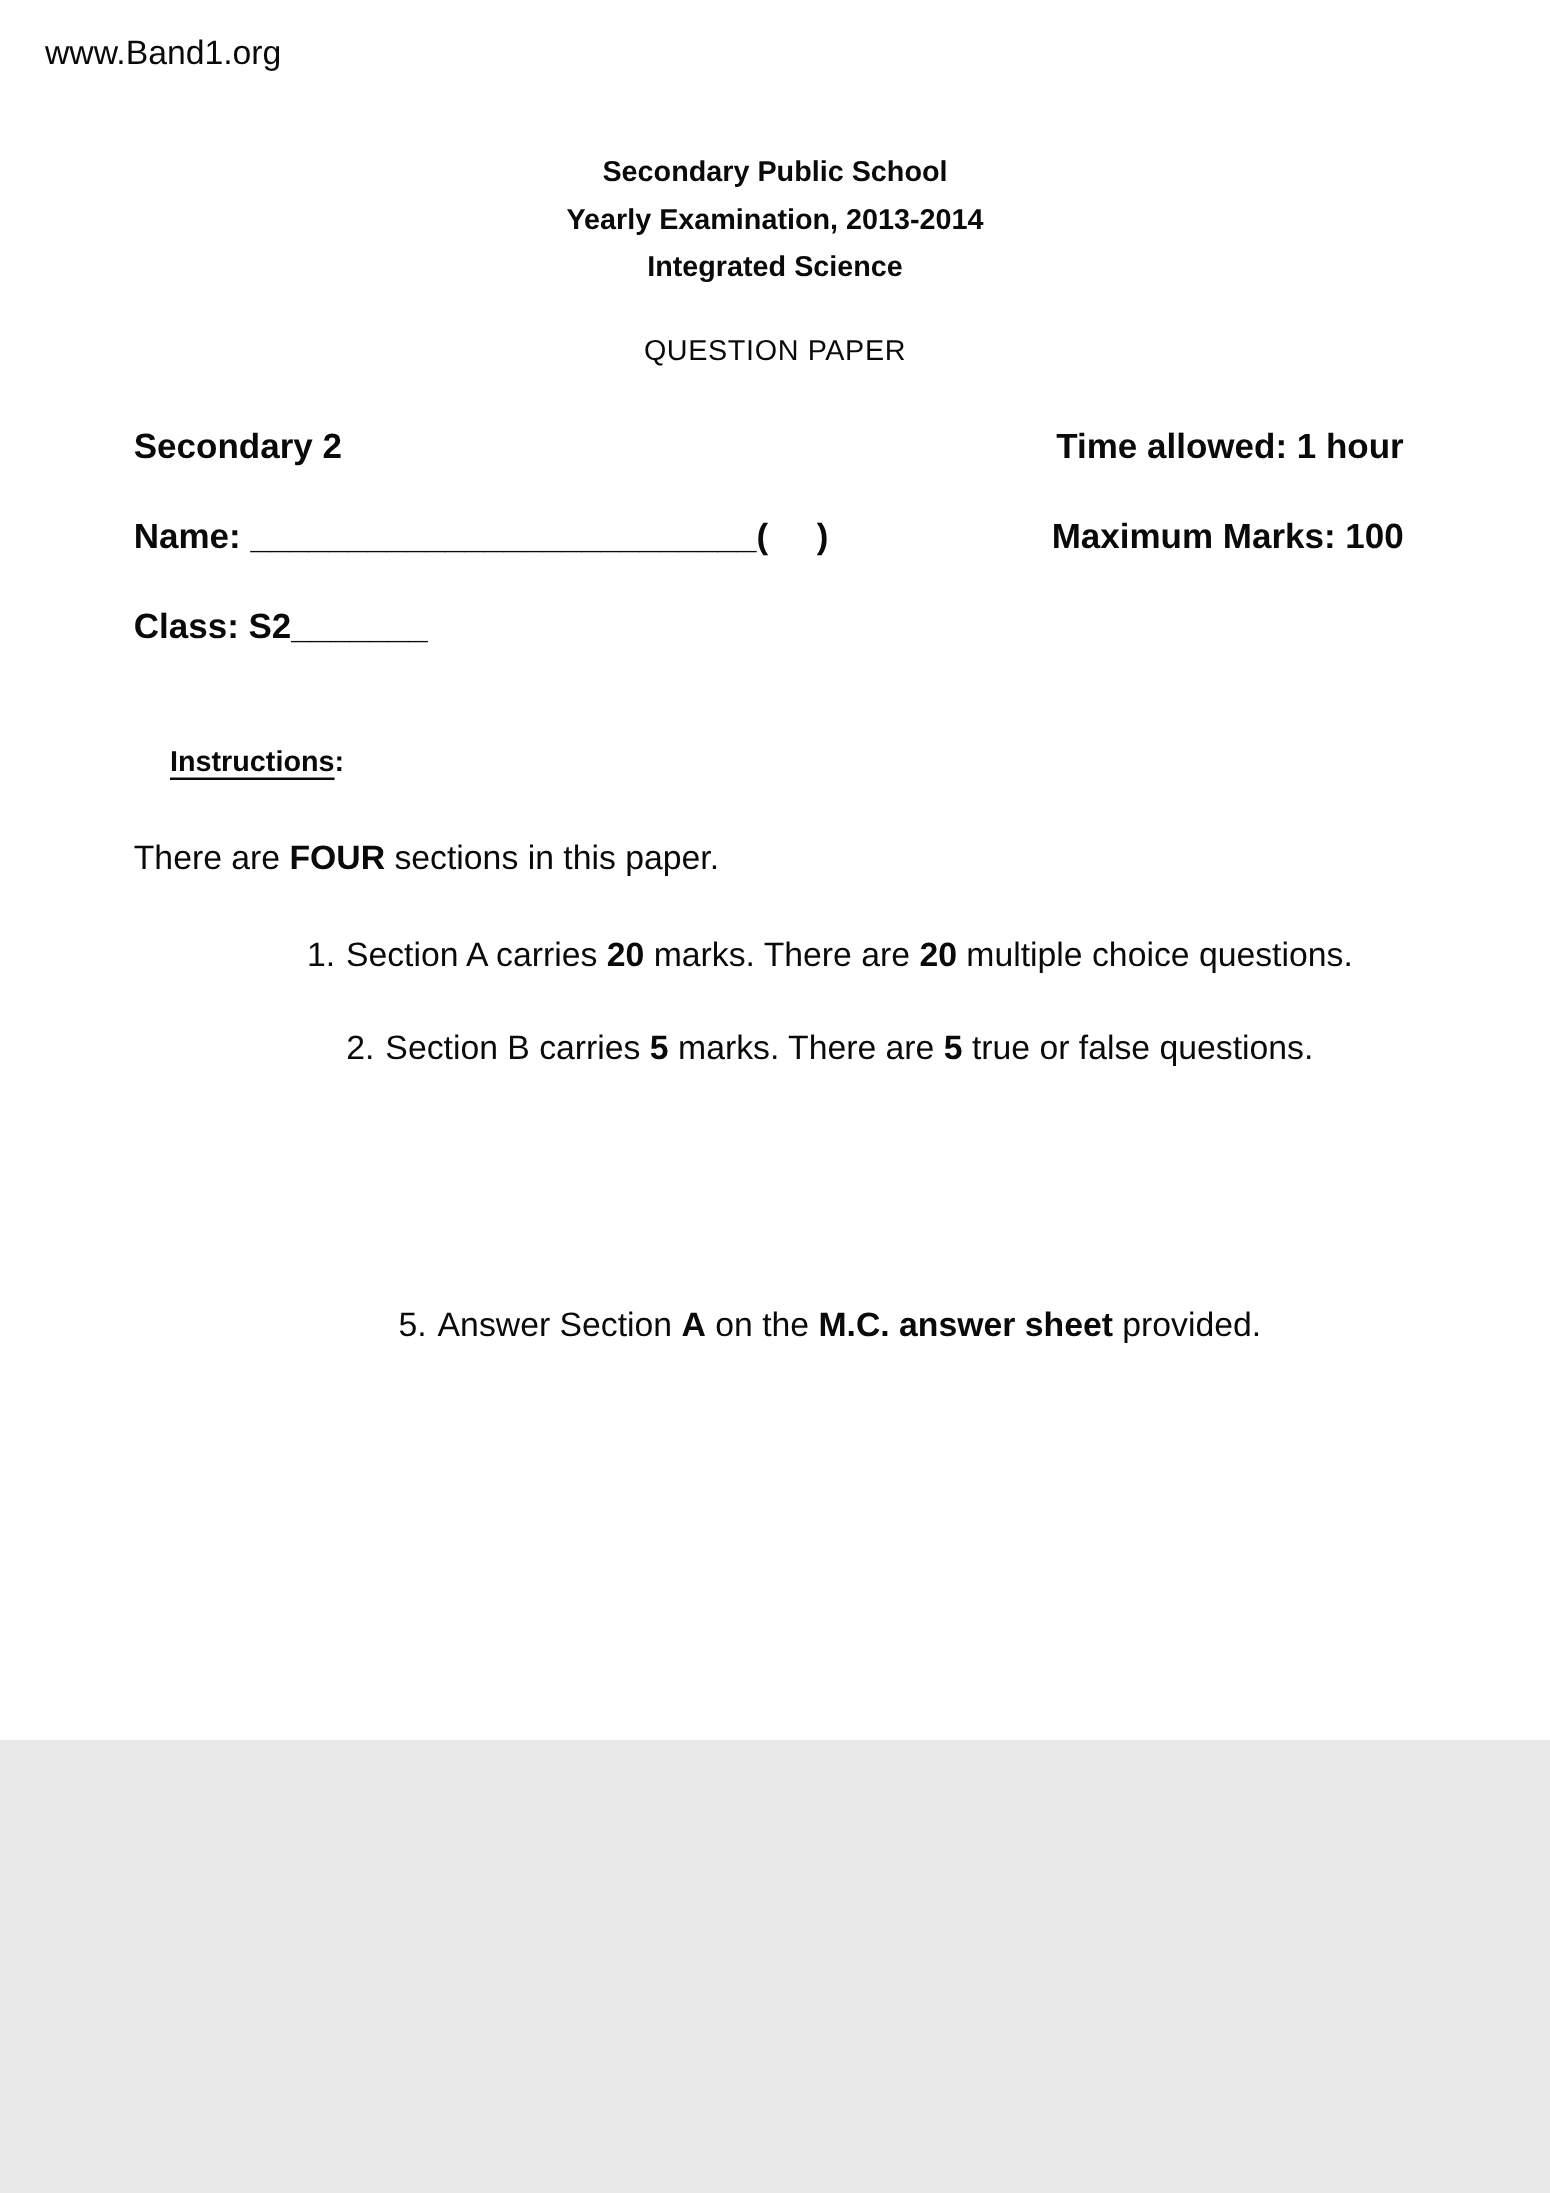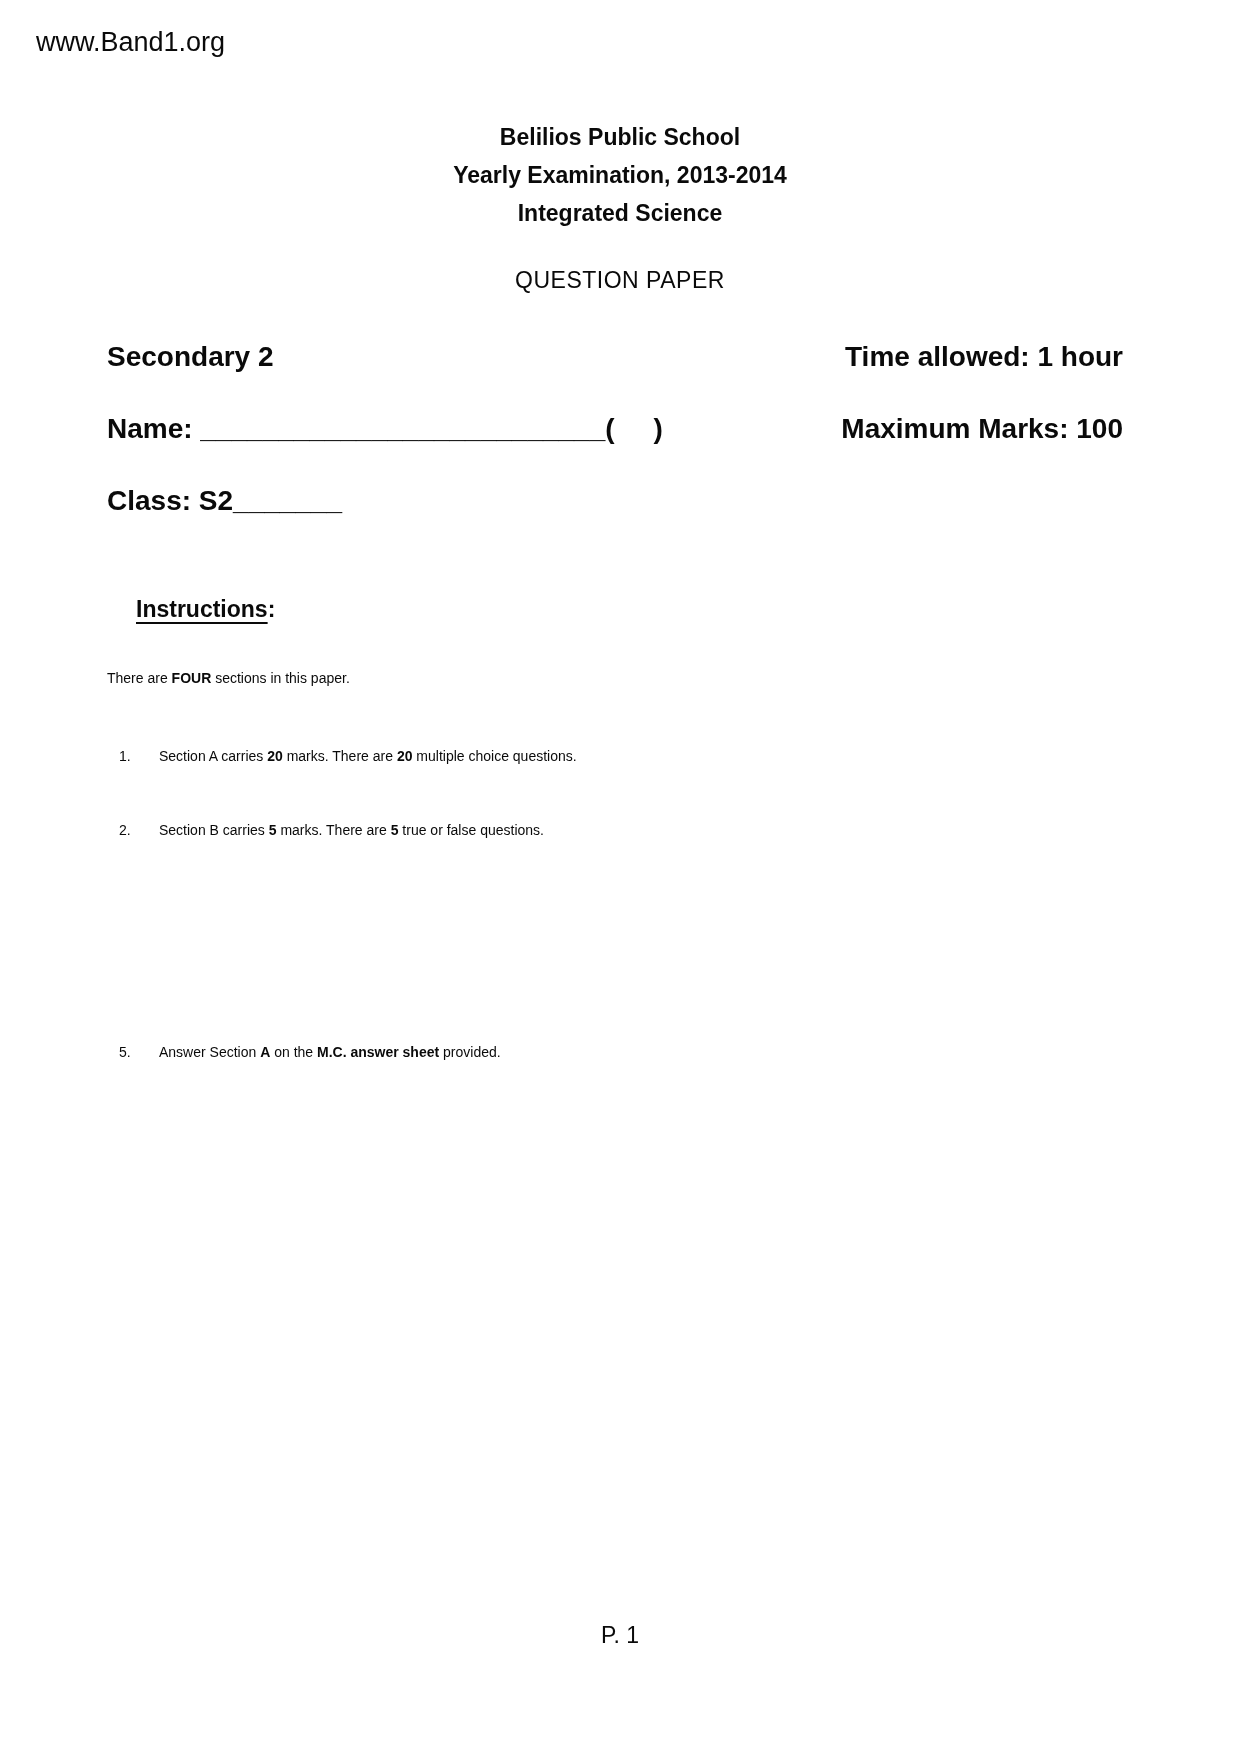--- a/index.html
+++ b/index.html
@@ -1,59 +1,59 @@
 <!DOCTYPE html>
 <html><head>
 <meta charset="utf-8">
 <style>
   html,body{margin:0;padding:0;background:#e8e8e8;}
   .page{
     position:relative;
-    width:1240px;height:1754px;
+    width:1240px;height:1392px;
     background:#ffffff;
     color:#0a0a0a;
     font-family:"Liberation Sans", sans-serif;
     overflow:hidden;
     margin:0 auto;
   }
   .abs{position:absolute;line-height:1.25;white-space:nowrap;}
   .ctr{left:0;right:0;text-align:center;}
   .b{font-weight:bold;}
   .url{left:36px;top:26px;font-size:27px;}
   .head{top:118px;font-size:23px;font-weight:bold;line-height:38px;}
   .qp{top:266px;font-size:23px;font-weight:normal;letter-spacing:0.5px;text-align:center;}
   .cover{font-size:28px;font-weight:bold;}
   .cl{left:107px;}
   .cr{right:117px;}
   .r1{top:339px;}
   .r2{top:411px;}
   .r3{top:483px;}
   .instr-head{left:107px;top:595px;font-size:23px;font-weight:bold;margin-left:29px;}
   .instr-head .uw{text-decoration:underline;text-decoration-thickness:2px;text-underline-offset:5px;}
-  .body-text{font-size:14px;}
+  .body-text{font-size:27px;text-align:center;}
   .intro{left:107px;top:670px;}
   .item{left:119px;right:40px;}
   .item .num{display:inline-block;width:40px;}
   .i1{top:748px;}
   .i2{top:822px;}
   .i3{top:896px;}
   .i4{top:970px;}
   .i5{top:1044px;}
   .i6{top:1118px;}
   .footer{top:1621px;font-size:23px;}
 </style>
 </head>
 <body>
 
 <div class="page">
 
   <div class="abs url">www.Band1.org</div>
 
   <div class="abs ctr head">
-    <div>Belilios Public School</div>
+    <div>Secondary Public School</div>
     <div>Yearly Examination, 2013-2014</div>
     <div>Integrated Science</div>
   </div>
 
   <div class="abs ctr qp">QUESTION PAPER</div>
 
   <div class="abs cover cl r1">Secondary 2</div>
   <div class="abs cover cr r1">Time allowed: 1 hour</div>
 
   <div class="abs cover cl r2">Name: __________________________(&nbsp;&nbsp;&nbsp;&nbsp;&nbsp;)</div>

